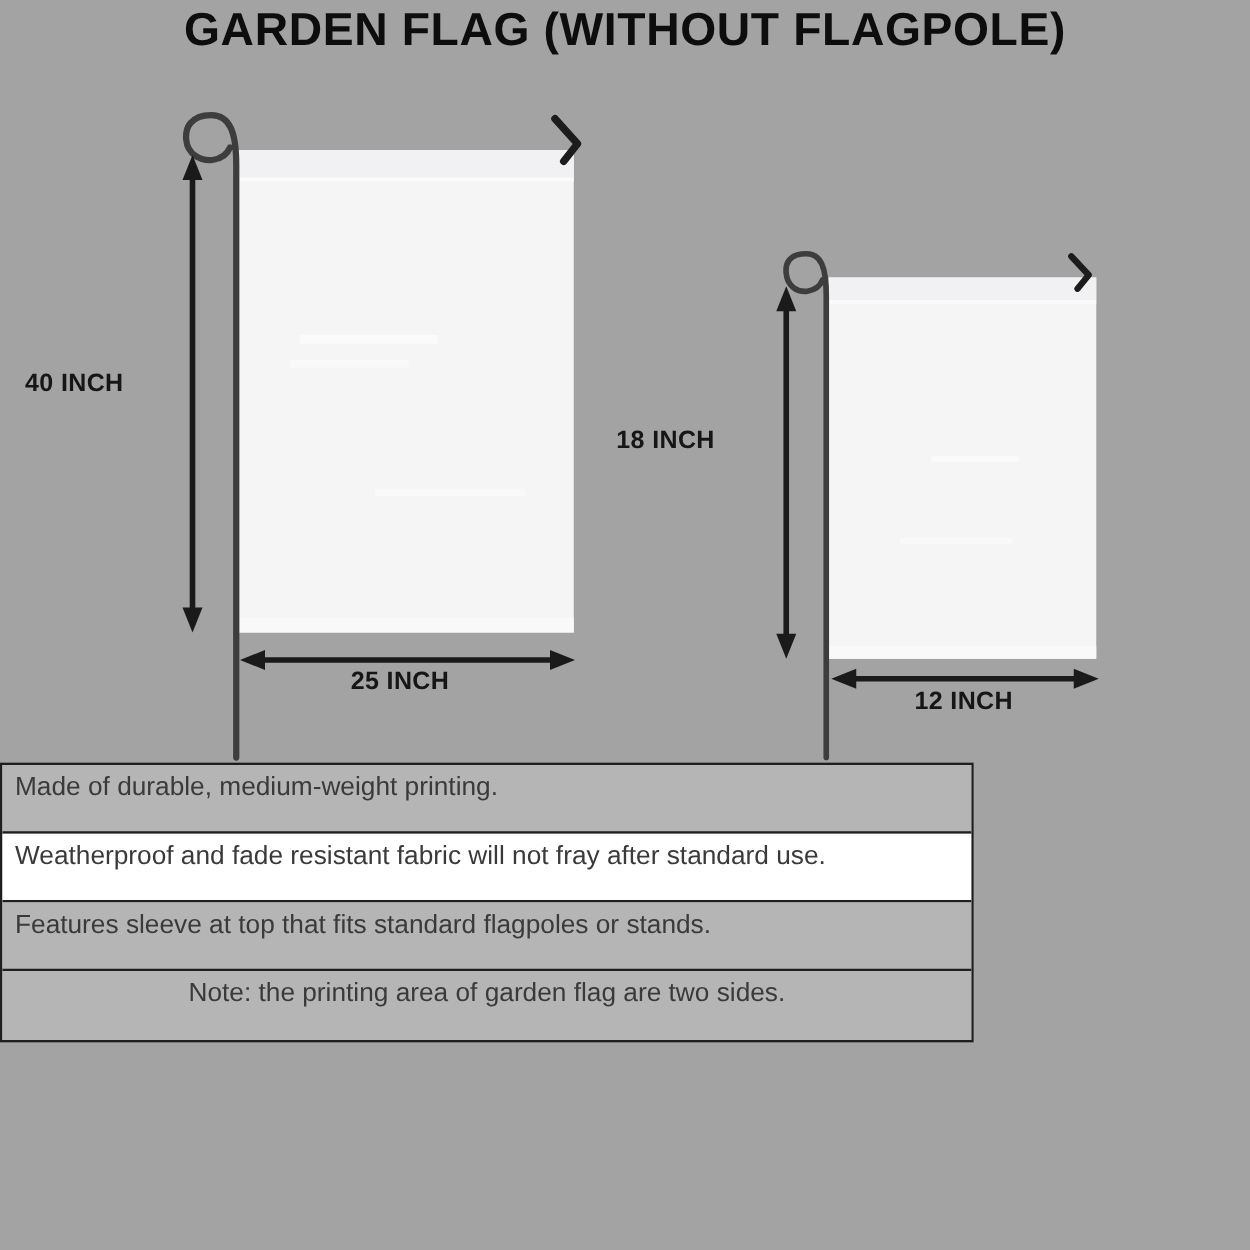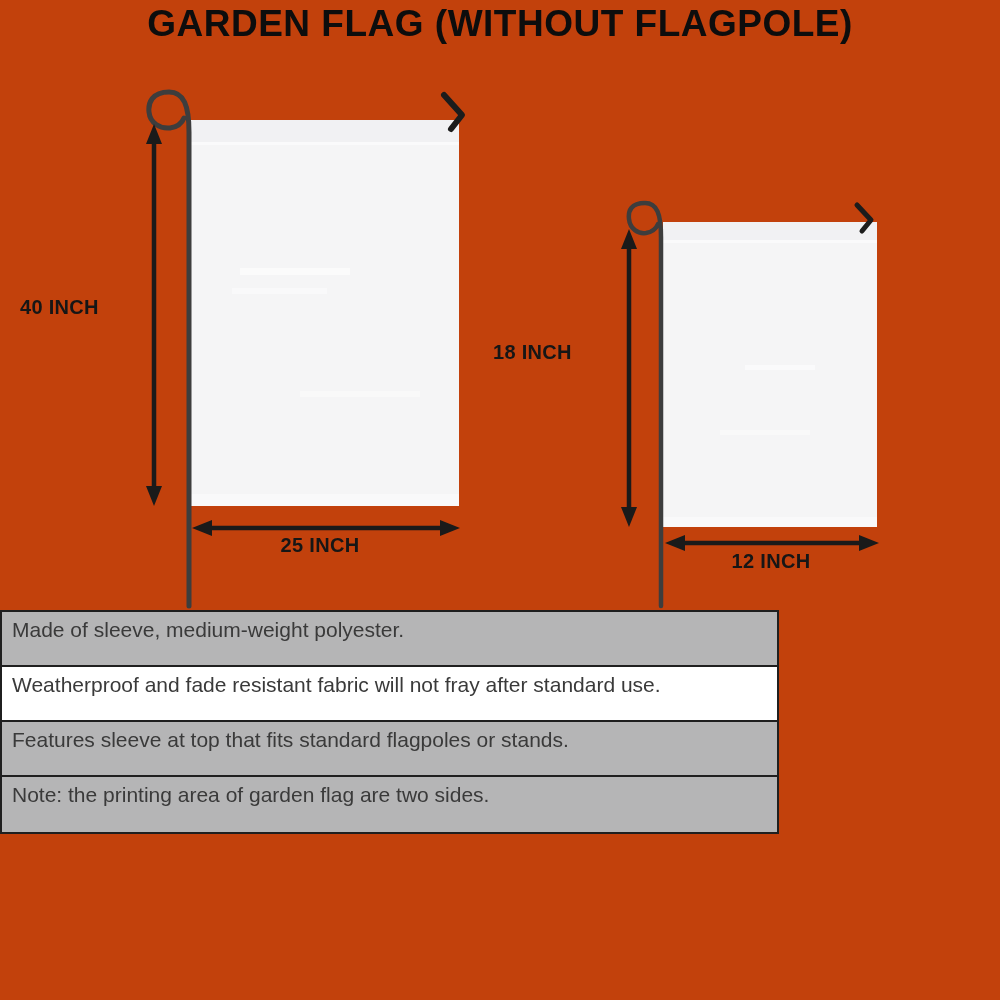--- a/index.html
+++ b/index.html
@@ -1,38 +1,38 @@
 <!DOCTYPE html>
 <html style="--row-gray: #b5b5b6; --row-white: #ffffff; --border: #1f1f1f; --flag-fill: #f5f5f6; --flag-sleeve: #f1f1f3; --pole: #3d3d3d; --arrow: #1a1a1a; --title-text: #0d0d0d; --table-text: #3a3a3a;"><head>
 <meta charset="utf-8">
 <style>
   html,body{margin:0;padding:0;background:#ffffff;}
   .stage{
-    position:relative;width:1000px;height:1000px;background:#c2410c;overflow:hidden;
+    position:relative;width:1000px;height:1000px;background:#a3a3a3;overflow:hidden;
     font-family:"Liberation Sans", sans-serif;
   }
   .title-wrap{position:absolute;top:4px;left:0;width:1000px;text-align:center;color:#0d0d0d;}
   .title-line1{font-size:37px;font-weight:800;line-height:40px;letter-spacing:.5px;}
   .title-line2{font-size:33px;font-weight:800;line-height:36px;letter-spacing:.5px;}
   .diagram-svg{position:absolute;top:0;left:0;}
   .dim-label{
     position:absolute;font-size:20px;font-weight:700;color:#161616;letter-spacing:.3px;
     white-space:nowrap;
   }
   .dim-label.right{text-align:left;}
   .dim-label.center{text-align:center;}
   .spec-table{
     position:absolute;left:0;top:610px;width:779px;box-sizing:border-box;
     border:2px solid var(--border,#1f1f1f);background:#fff;
   }
   .spec-row{
     height:55px;box-sizing:border-box;border-bottom:2px solid var(--border,#1f1f1f);
     padding:5px 10px 0 10px;font-size:21px;color:#3a3a3a;line-height:26px;
   }
-  .spec-row:last-child{border-bottom:none;}
+  .spec-row:last-child{border-bottom:none;text-align:center;}
   .spec-row.gray{background:var(--row-gray,#b5b5b6);}
   .spec-row.white{background:var(--row-white,#ffffff);}
 </style>
 </head>
 <body>
 
 <div class="stage">
 
   <div class="title-wrap">
     <div class="title-line1">GARDEN FLAG (WITHOUT FLAGPOLE)</div>
@@ -90,19 +90,19 @@
       </g>
     </g>
   </svg>
 
   <div class="dim-label right" style="left:20px;top:296px;width:122px;">40 INCH</div>
   <div class="dim-label center" style="left:245px;top:534px;width:150px;">25 INCH</div>
   <div class="dim-label right" style="left:493px;top:341px;width:122px;">18 INCH</div>
   <div class="dim-label center" style="left:696px;top:550px;width:150px;">12 INCH</div>
 
   <div class="spec-table">
-    <div class="spec-row gray">Made of sleeve, medium-weight polyester.</div>
+    <div class="spec-row gray">Made of durable, medium-weight printing.</div>
     <div class="spec-row white">Weatherproof and fade resistant fabric will not fray after standard use.</div>
     <div class="spec-row gray">Features sleeve at top that fits standard flagpoles or stands.</div>
     <div class="spec-row gray">Note: the printing area of garden flag are two sides.</div>
   </div>
 
 </div>
 
 </body></html>

